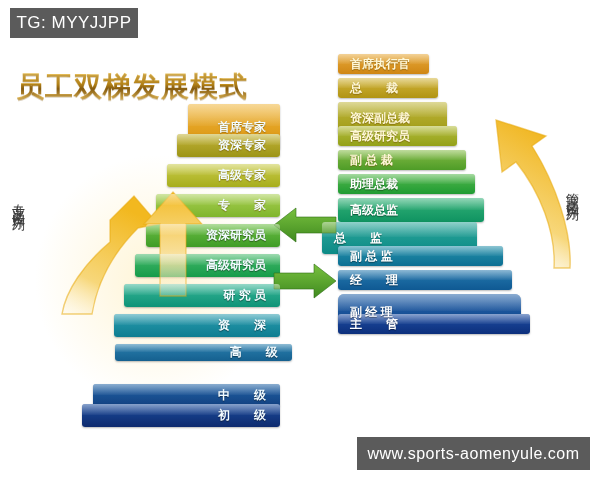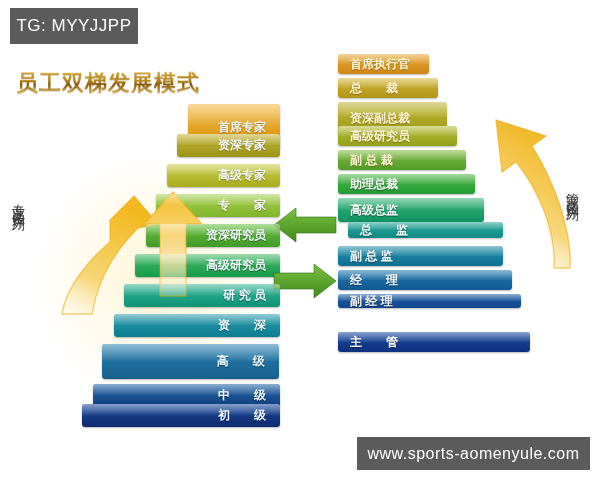--- a/index.html
+++ b/index.html
@@ -24,37 +24,37 @@
     display: flex;
     align-items: center;
     justify-content: center;
     letter-spacing: 0.5px;
     white-space: nowrap;
   }
   #wm-top {
     left: 10px;
     top: 8px;
     width: 128px;
-    height: 36px;
+    height: 30px;
     font-size: 17px;
   }
   #wm-bottom {
     left: 357px;
     top: 437px;
     width: 233px;
     height: 33px;
     font-size: 16px;
   }
 
   
   #title {
     position: absolute;
     left: 16px;
     top: 68px;
-    font-size: 22px;
+    font-size: 28px;
     font-weight: bold;
     letter-spacing: 1px;
     color: #b8860b;
     background: linear-gradient(180deg,#f3d37a 0%,#c8941e 42%,#8a5f10 55%,#e0b85a 78%,#f7e7ac 100%);
     -webkit-background-clip: text;
     background-clip: text;
     -webkit-text-fill-color: transparent;
     text-shadow: 0 1px 0 rgba(120,80,10,0.25);
     font-family: "DejaVu Sans", sans-serif;
     white-space: nowrap;
@@ -166,21 +166,21 @@
         <span class="cap">高级研究员</span>
       </div>
       <div class="bar" style="top: 284px; height: 23px; width: 141.6px; left: 124.4px; background: linear-gradient(rgb(55, 181, 150) 0%, rgb(14, 147, 119) 100%);">
         <span class="gloss"></span>
         <span class="cap">研 究 员</span>
       </div>
       <div class="bar" style="top: 314px; height: 23px; width: 152.2px; left: 113.8px; background: linear-gradient(rgb(43, 156, 174) 0%, rgb(13, 125, 145) 100%);">
         <span class="gloss"></span>
         <span class="cap">资　　深</span>
       </div>
-      <div class="bar" style="top: 344px; height: 35px; width: 162.8px; left: 102px; background: linear-gradient(rgb(42, 127, 174) 0%, rgb(21, 96, 143) 100%);">
+      <div class="bar" style="top: 344px; height: 17px; width: 162.8px; left: 115px; background: linear-gradient(rgb(42, 127, 174) 0%, rgb(21, 96, 143) 100%);">
         <span class="gloss"></span>
         <span class="cap">高　　级</span>
       </div>
       <div class="bar" style="top: 384px; height: 23px; width: 173.4px; left: 92.6px; background: linear-gradient(rgb(34, 99, 165) 0%, rgb(17, 63, 128) 100%);">
         <span class="gloss"></span>
         <span class="cap">中　　级</span>
       </div>
       <div class="bar" style="top: 404px; height: 23px; width: 184px; left: 82px; background: linear-gradient(rgb(28, 76, 156) 0%, rgb(13, 42, 110) 100%); justify-content: flex-end;">
         <span class="gloss"></span>
         <span class="cap">初　　级</span>
@@ -209,37 +209,37 @@
         <span class="cap">副 总 裁</span>
       </div>
       <div class="bar" style="top: 174px; height: 20px; width: 125px; left: 338px; background: linear-gradient(rgb(85, 184, 76) 0%, rgb(31, 155, 51) 100%);">
         <span class="gloss"></span>
         <span class="cap">助理总裁</span>
       </div>
       <div class="bar" style="top: 198px; height: 24px; width: 134.2px; left: 338px; background: linear-gradient(rgb(51, 178, 120) 0%, rgb(15, 147, 97) 100%);">
         <span class="gloss"></span>
         <span class="cap">高级总监</span>
       </div>
-      <div class="bar" style="top: 222px; height: 16px; width: 143.4px; left: 348px; background: linear-gradient(rgb(44, 167, 155) 0%, rgb(12, 138, 134) 100%);">
+      <div class="bar" style="top: 222px; height: 32px; width: 143.4px; left: 322px; background: linear-gradient(rgb(44, 167, 155) 0%, rgb(12, 138, 134) 100%);">
         <span class="gloss"></span>
         <span class="cap">总　　监</span>
       </div>
       <div class="bar" style="top: 246px; height: 20px; width: 152.6px; left: 338px; background: linear-gradient(rgb(38, 145, 171) 0%, rgb(12, 111, 147) 100%);">
         <span class="gloss"></span>
         <span class="cap">副 总 监</span>
       </div>
       <div class="bar" style="top: 270px; height: 20px; width: 161.8px; left: 338px; background: linear-gradient(rgb(37, 121, 174) 0%, rgb(15, 89, 147) 100%);">
         <span class="gloss"></span>
         <span class="cap">经　　理</span>
       </div>
-      <div class="bar" style="top: 294px; height: 14px; width: 171px; left: 338px; background: linear-gradient(rgb(35, 97, 168) 0%, rgb(16, 68, 139) 100%);">
+      <div class="bar" style="top: 294px; height: 36px; width: 171px; left: 338px; background: linear-gradient(rgb(35, 97, 168) 0%, rgb(16, 68, 139) 100%); border-radius: 6px;">
         <span class="gloss"></span>
         <span class="cap">副 经 理</span>
       </div>
-      <div class="bar" style="top: 332px; height: 20px; width: 180.2px; left: 338px; background: linear-gradient(rgb(31, 78, 162) 0%, rgb(12, 47, 124) 100%);">
+      <div class="bar" style="top: 314px; height: 20px; width: 180.2px; left: 338px; background: linear-gradient(rgb(31, 78, 162) 0%, rgb(12, 47, 124) 100%);">
         <span class="gloss"></span>
         <span class="cap">主　　管</span>
       </div>
     </div>
 
   <svg class="arrow-svg" style="left:58px; top:168px;" width="130" height="150" viewBox="0 0 130 150">
     <defs>
       <linearGradient id="gy1" x1="0" y1="1" x2="0.4" y2="0">
         <stop offset="0%" stop-color="#fdf3d4" stop-opacity="0.15"></stop>
         <stop offset="35%" stop-color="#f7d77a"></stop>

